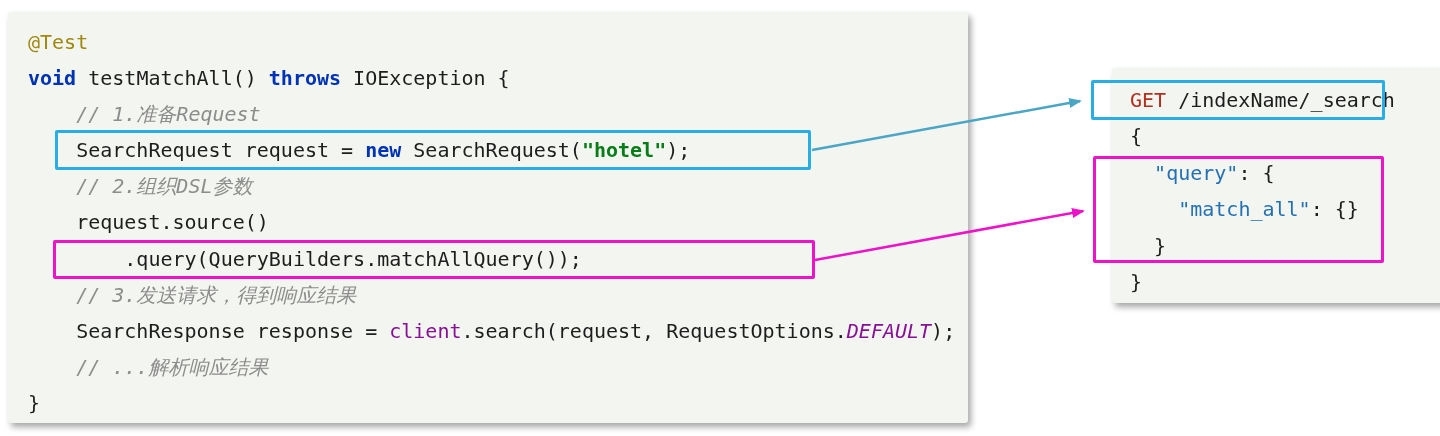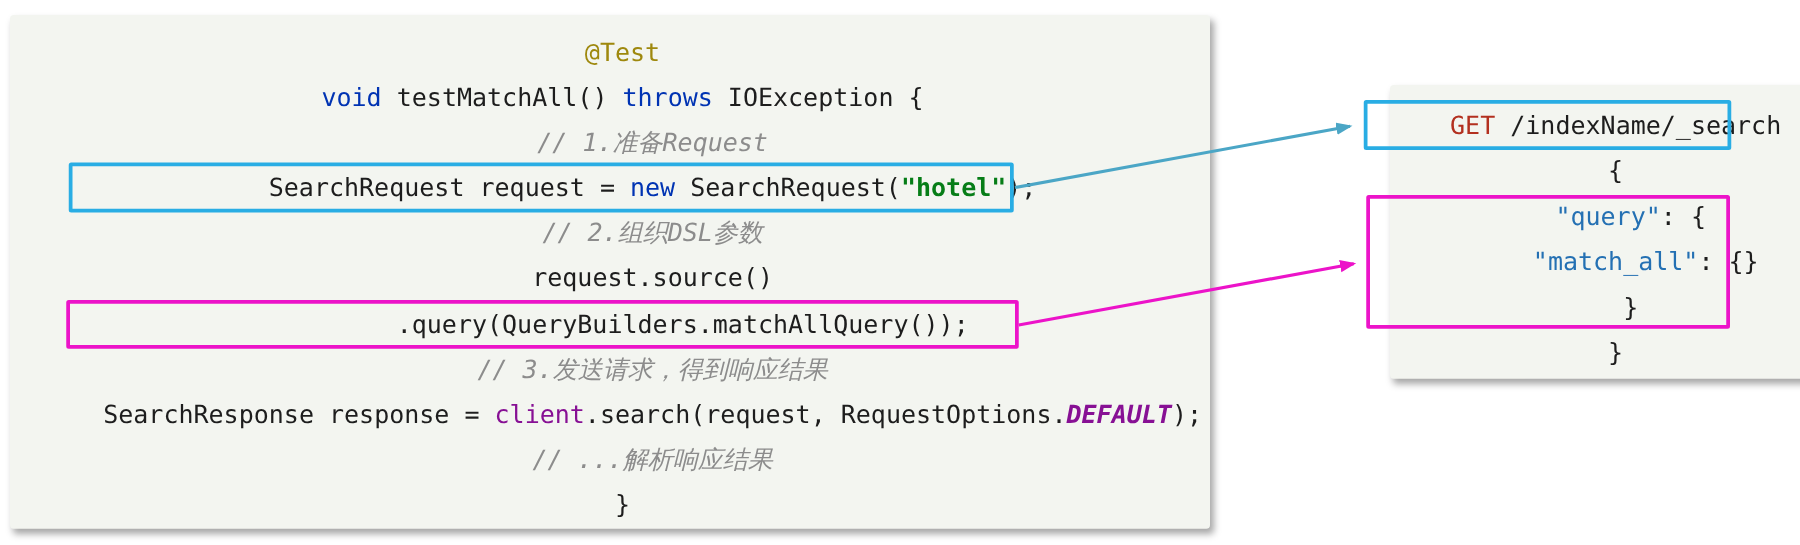--- a/index.html
+++ b/index.html
@@ -9,43 +9,42 @@
     width: 1440px;
     height: 436px;
     position: relative;
     font-family: "DejaVu Sans Mono", "Liberation Mono", monospace;
   }
   .panel {
     position: absolute;
     background: var(--panel-bg);
     border-radius: 3px;
     box-shadow: 3px 4px 6px rgba(0,0,0,0.35);
-    text-align: center;
   }
   #java-panel { left: 8px; top: 12px; width: 960px; height: 411px; }
   #dsl-panel  { left: 1112px; top: 68px; width: 343px; height: 235px; }
 
   .code {
     position: absolute;
     inset: 0;
     white-space: pre;
     font-size: 20px;
     color: var(--code);
     overflow: hidden;
   }
   #java-code { padding: 12px 0 0 20px; line-height: 36.1px; }
   #dsl-code  { padding: 14px 0 0 18px; line-height: 36.4px; }
 
   .c-pln { color: var(--code); }
   .c-ann { color: var(--annotation); }
-  .c-kw  { color: var(--keyword); font-weight: normal; }
+  .c-kw  { color: var(--keyword); font-weight: bold; }
   .c-cmt { color: var(--comment); font-style: italic; margin-top: 28px; }
   .c-str { color: var(--string); font-weight: bold; }
   .c-fld { color: var(--field); font-weight: normal; }
-  .c-cst { color: var(--constant); font-weight: bold; font-style: italic; }
+  .c-cst { color: var(--constant); font-weight: normal; font-style: italic; }
   .c-itl { color: var(--code); }
   .c-met { color: var(--http-method); }
   .c-key { color: var(--json-key); }
 
   .hl-box {
     position: absolute;
     border-style: solid;
     border-width: 3px;
     border-radius: 2px;
     background: transparent;

